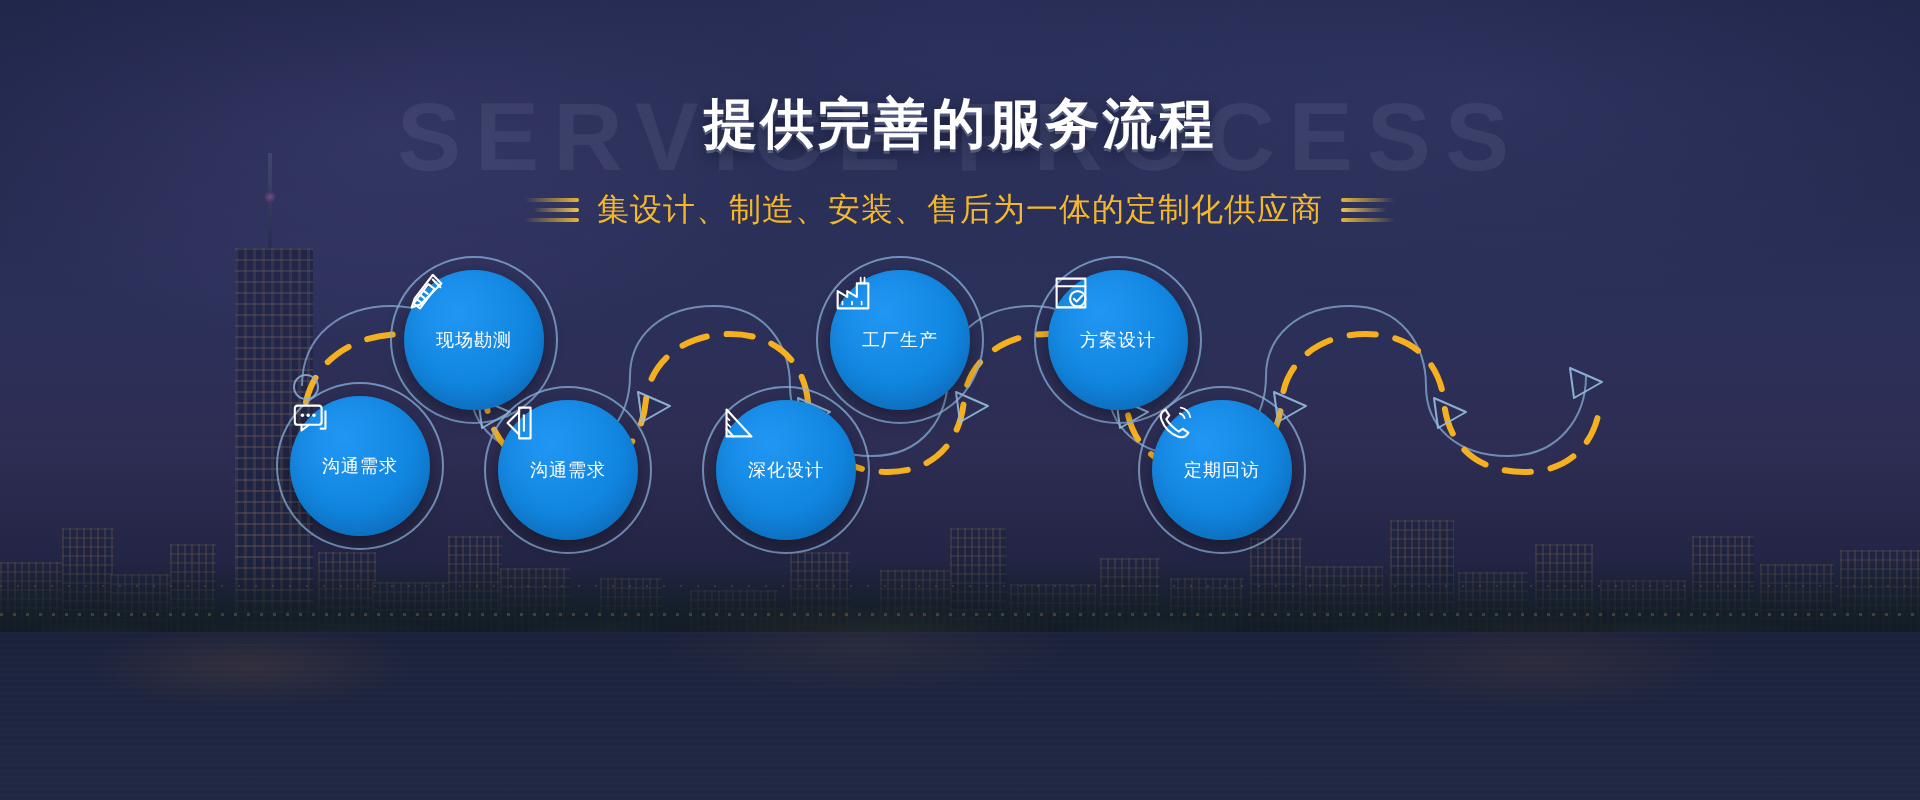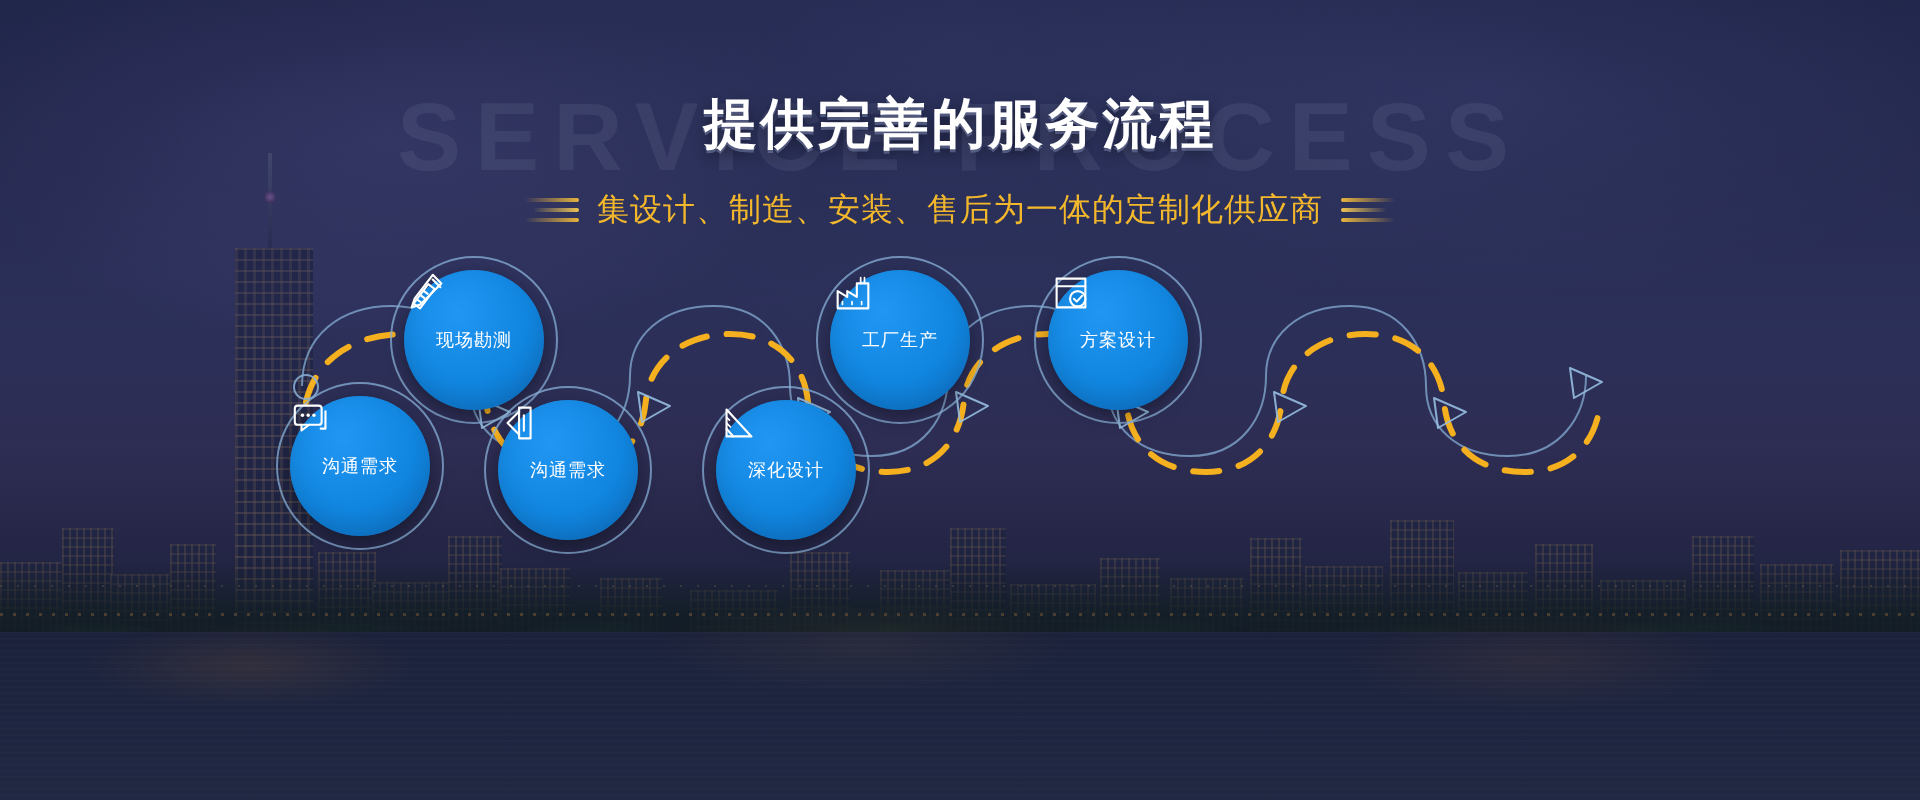--- a/index.html
+++ b/index.html
@@ -325,15 +325,27 @@
         <svg class="ico" viewBox="0 0 48 48" fill="none" stroke="#fff" stroke-width="2.2" stroke-linecap="round" stroke-linejoin="round">
           <path d="M9 9 L39 9 L39 39 L9 39 Z"></path>
           <path d="M9 17 L39 17"></path>
           <circle cx="31" cy="30" r="8" fill="#1186e0"></circle>
           <path d="M27 30 L30 33 L35.5 27"></path>
         </svg>
         <span class="lbl">方案设计</span>
       </div>
     </div>
 
+    <div class="node" style="left:1152px;top:150px;">
+      <div class="ring"></div>
+      <div class="disc">
+        <svg class="ico" viewBox="0 0 48 48" fill="none" stroke="#fff" stroke-width="2.2" stroke-linecap="round" stroke-linejoin="round">
+          <path d="M14 10 C10 12 8 16 10 21 C13 29 19 35 27 38 C32 40 36 38 38 34
+                   L32 30 L28 33 C24 31 17 24 15 20 L18 16 Z"></path>
+          <path d="M30 8 C35 9 39 13 40 18" stroke-width="1.8"></path>
+          <path d="M29 14 C32 15 33 16 34 19" stroke-width="1.8"></path>
+        </svg>
+        <span class="lbl">定期回访</span>
+      </div>
+    </div>
 
   </div>
 </div>
 
 </body></html>

